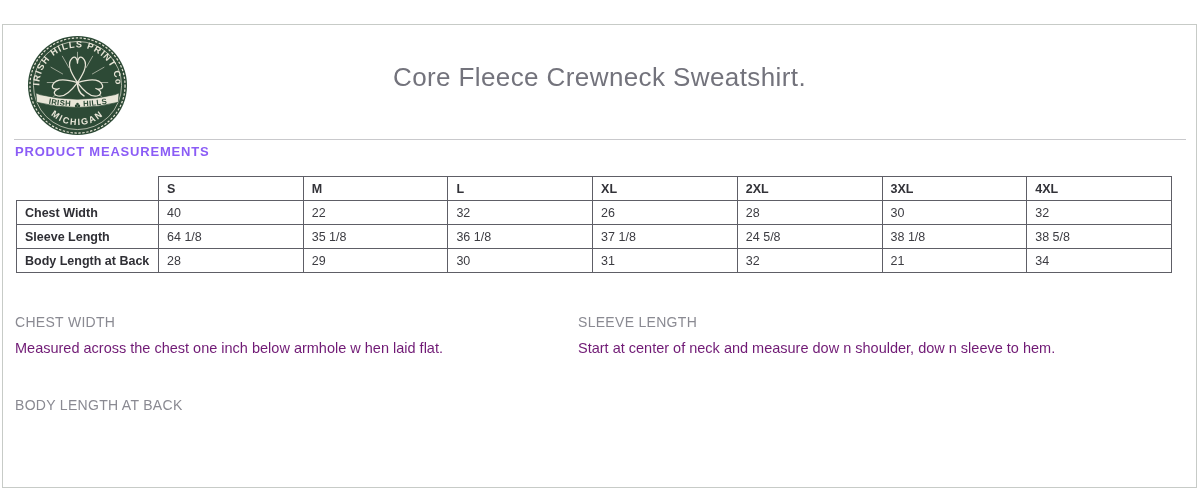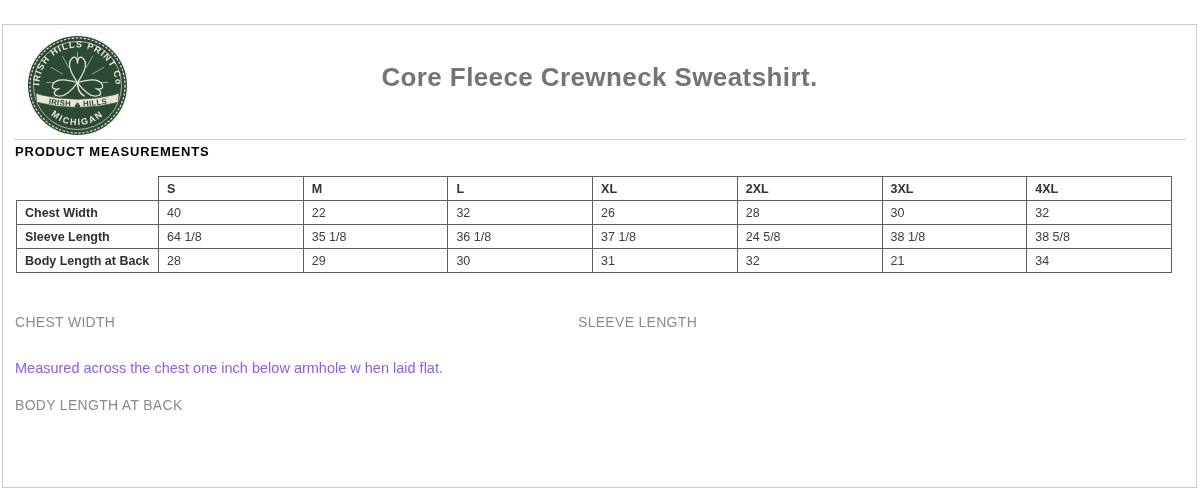--- a/index.html
+++ b/index.html
@@ -10,47 +10,47 @@
   }
   .frame{
     position:absolute;left:2px;top:24px;width:1193px;height:462px;
     border:1px solid #c7cbc7;background:#fff;
   }
   
   .logo{position:absolute;left:23px;top:9px;width:103px;height:103px;}
   
   .title{
     position:absolute;left:0;top:37px;width:100%;text-align:center;
-    font-size:26px;font-weight:bold;color:#73737c;letter-spacing:.4px;
+    font-size:26px;font-weight:normal;color:#73737c;letter-spacing:.4px;
   }
   
   .divider{position:absolute;left:11px;top:114px;width:1172px;height:1px;background:#c9c9cc;}
   .section-title{
     position:absolute;left:12px;top:119px;
-    font-size:13px;font-weight:bold;color:#000000;letter-spacing:.8px;
+    font-size:13px;font-weight:bold;color:#8b5cf6;letter-spacing:.8px;
   }
   
   table.size-chart{
     position:absolute;left:13px;top:151px;width:1156px;
     border-collapse:collapse;table-layout:fixed;
     font-size:12.5px;color:#3c3c42;
   }
   .size-chart th,.size-chart td{
     border:1px solid #5e5e66;height:23px;padding:0 8px;
     text-align:left;vertical-align:middle;white-space:nowrap;
   }
   .size-chart th{font-weight:bold;color:#323238;}
   .size-chart td.row-label{font-weight:bold;color:#2f2f35;}
   .size-chart th.corner{border-top:none;border-left:none;background:transparent;}
   
   .def-heading{
     position:absolute;font-size:14px;color:#8a8a92;letter-spacing:.3px;white-space:nowrap;
   }
   .def-text{
-    position:absolute;font-size:14.5px;color:#8b5cf6;white-space:nowrap;margin-top:20px;
+    position:absolute;font-size:14.5px;color:#701a75;white-space:nowrap;
   }
   .pos-chest-h{left:12px;top:289px;}
   .pos-chest-t{left:12px;top:315px;}
   .pos-sleeve-h{left:575px;top:289px;}
   .pos-sleeve-t{left:575px;top:315px;}
   .pos-body-h{left:12px;top:372px;}
   .pos-body-t{left:12px;top:399px;}
   .logo-curved-text{font-weight:bold;}
 </style>
 </head>
@@ -173,16 +173,17 @@
         <td>21</td>
         <td>34</td>
       </tr>
     </tbody>
   </table>
 
   <div class="def-heading pos-chest-h">CHEST WIDTH</div>
   <div class="def-text pos-chest-t">Measured across the chest one inch below armhole w hen laid flat.</div>
 
   <div class="def-heading pos-sleeve-h">SLEEVE LENGTH</div>
+  <div class="def-text pos-sleeve-t">Start at center of neck and measure dow n shoulder, dow n sleeve to hem.</div>
 
   <div class="def-heading pos-body-h">BODY LENGTH AT BACK</div>
 
 </div>
 
 </body></html>

